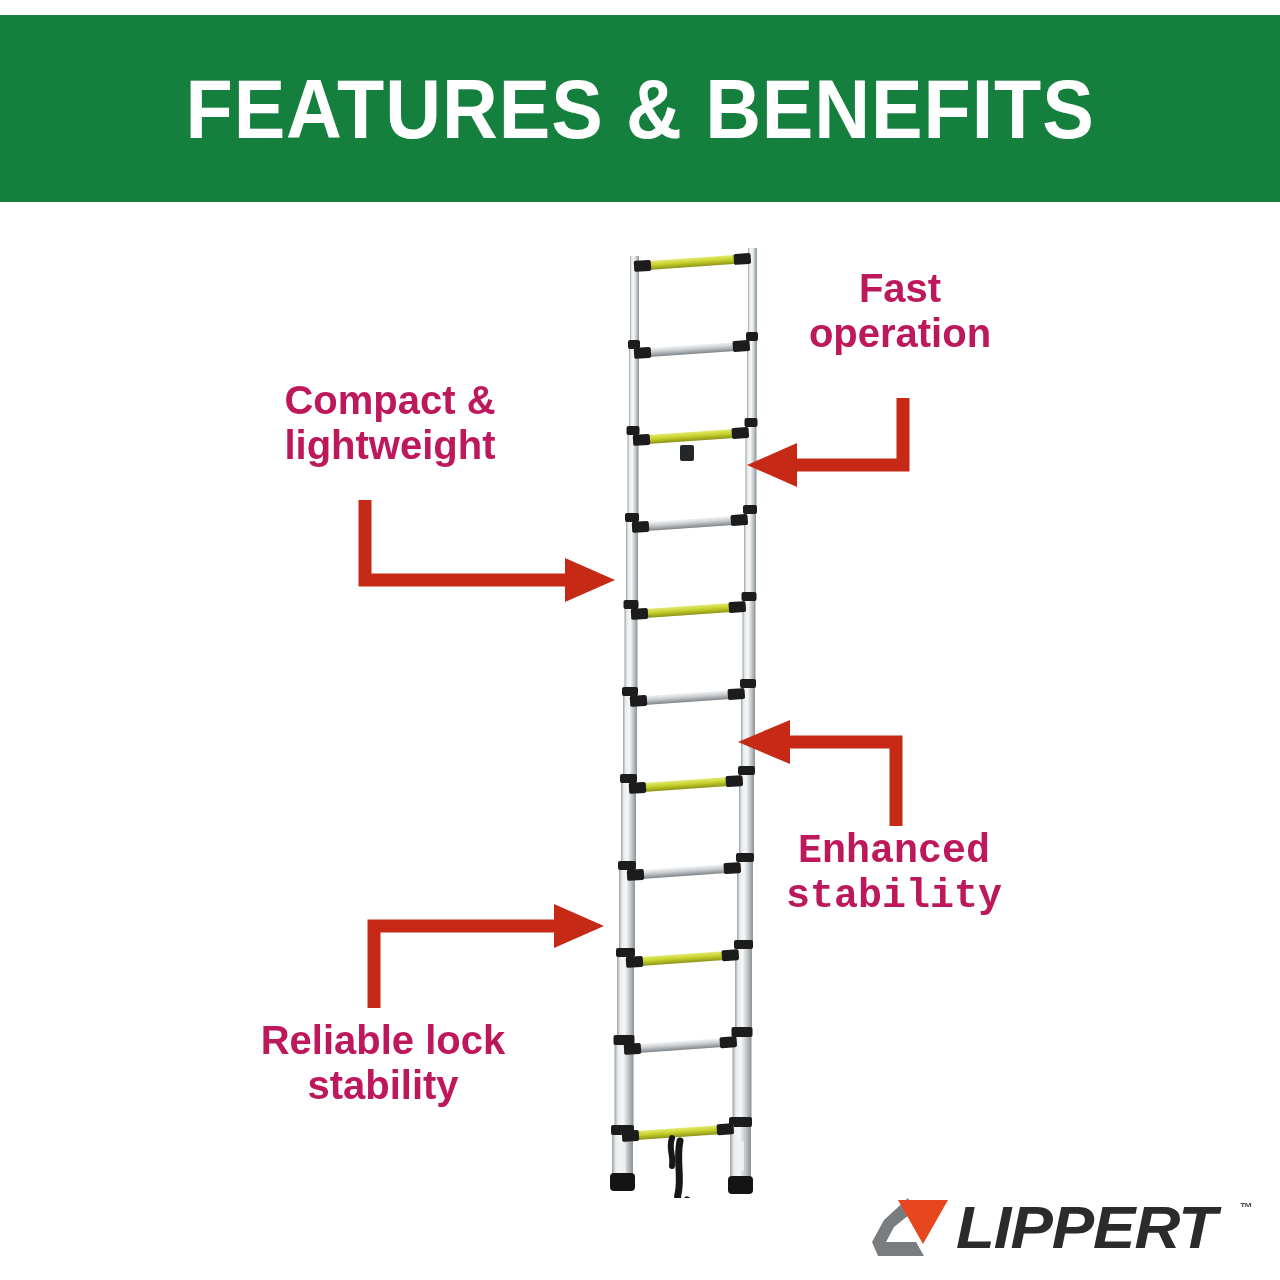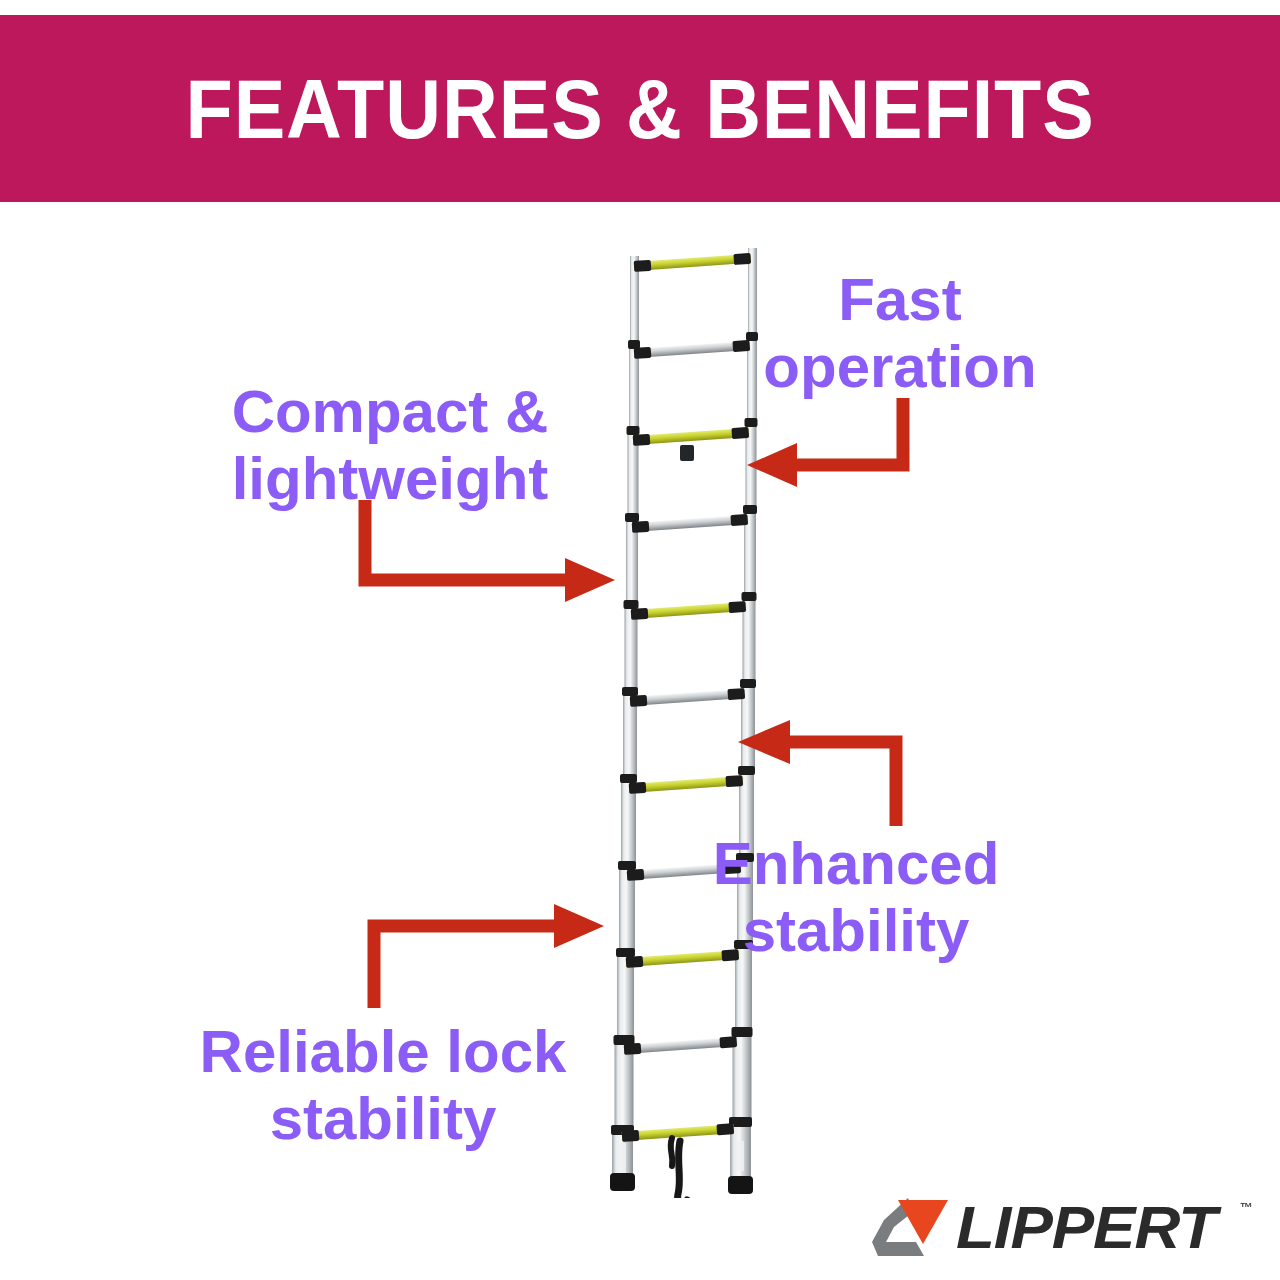--- a/index.html
+++ b/index.html
@@ -19,21 +19,21 @@
     overflow: hidden;
   }
 
   
   .header-banner {
     position: absolute;
     left: 0;
     top: 15px;
     width: 1280px;
     height: 187px;
-    background: #be185d;
+    background: #15803d;
     display: flex;
     align-items: center;
     justify-content: center;
   }
   .header-title {
     color: #ffffff;
     font-family: "Liberation Sans Narrow", "Liberation Sans", sans-serif;
     font-weight: bold;
     font-size: 84px;
     letter-spacing: 1px;
@@ -41,29 +41,29 @@
     transform: scaleX(0.92);
     white-space: nowrap;
     text-align: center;
   }
 
   
   .callout {
     position: absolute;
     font-family: "Liberation Sans", sans-serif;
     font-weight: bold;
-    font-size: 60px;
+    font-size: 40px;
     line-height: 1.12;
-    color: #8b5cf6;
+    color: #be185d;
     text-align: center;
     white-space: pre-line;
   }
   #callout-compact   { left: 212px;  top: 378px;  width: 356px; }
   #callout-fast      { left: 740px;  top: 266px;  width: 320px; }
-  #callout-stability { left: 692px;  top: 830px;  width: 328px; }
+  #callout-stability { left: 730px;  top: 830px;  width: 328px; font-family: Liberation Mono, monospace; }
   #callout-lock      { left: 190px;  top: 1018px; width: 386px; }
 
   
   .arrow-svg {
     position: absolute;
     overflow: visible;
   }
   #arrow-compact   { left: 360px; top: 495px; }
   #arrow-fast      { left: 745px; top: 393px; }
   #arrow-stability { left: 736px; top: 716px; }

